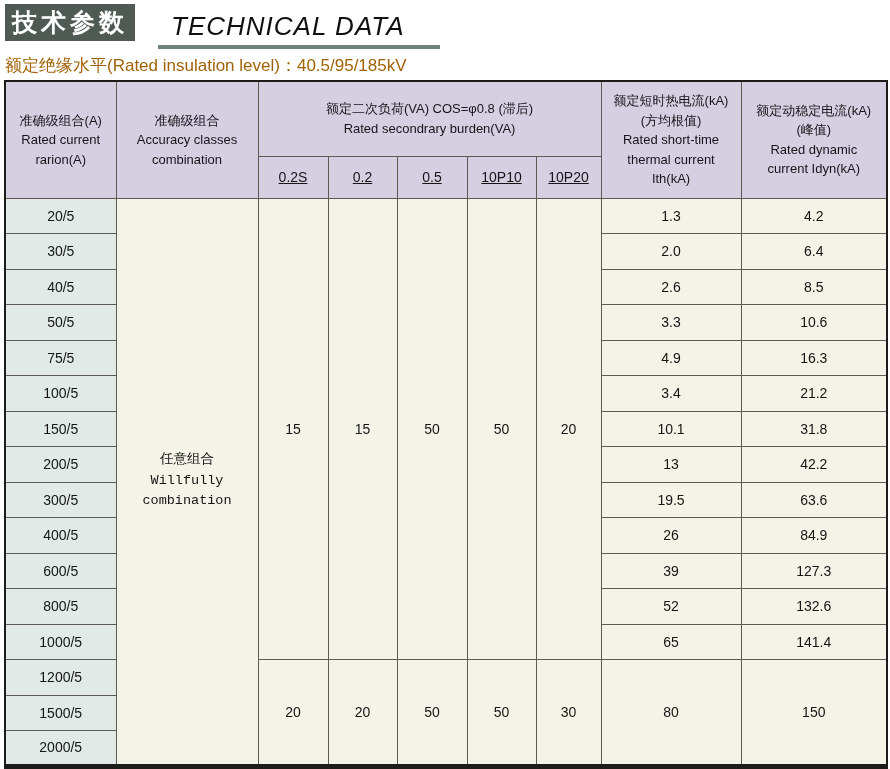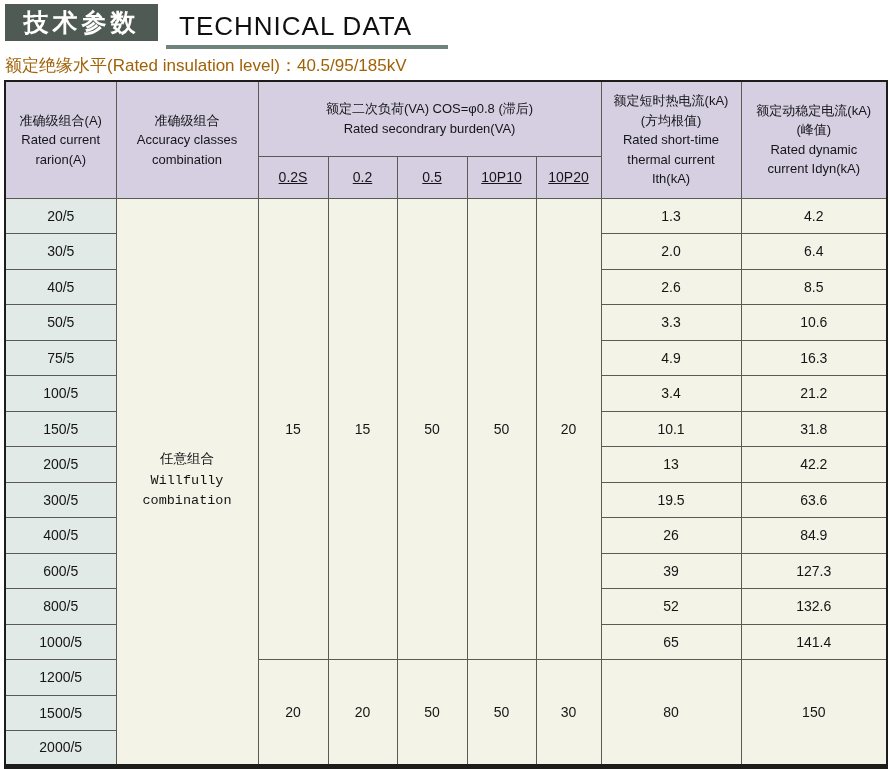--- a/index.html
+++ b/index.html
@@ -11,27 +11,28 @@
     --grid:#5b5b54;
     --frame:#1c1c1a;
   }
   *{box-sizing:border-box;margin:0;padding:0;}
   html,body{background:#fff;}
   body{
     width:890px;height:769px;position:relative;overflow:hidden;
     font-family:"Liberation Sans","DejaVu Sans",sans-serif;color:#151515;
   }
   .badge{
-    position:absolute;left:5px;top:4px;width:153px;height:37px;
+    position:absolute;left:5px;top:4px;width:130px;height:37px;
     background:var(--badge-bg);color:#fff;font-size:25px;font-weight:bold;
     letter-spacing:4px;text-align:center;line-height:37px;
   }
   .title-wrap{
-    position:absolute;left:166px;top:8px;width:282px;height:41px;
+    position:absolute;left:158px;top:8px;width:282px;height:41px;
     border-bottom:4px solid var(--accent);
+    font-style:italic;
   }
   .title-en{
     position:absolute;left:13px;bottom:3px;font-size:26px;color:#101010;letter-spacing:1px;
     white-space:nowrap;
   }
   .subtitle{
     position:absolute;left:5px;top:54px;font-size:17px;color:#a16207;white-space:nowrap;
   }
   table{
     position:absolute;left:4px;top:80px;width:882px;

